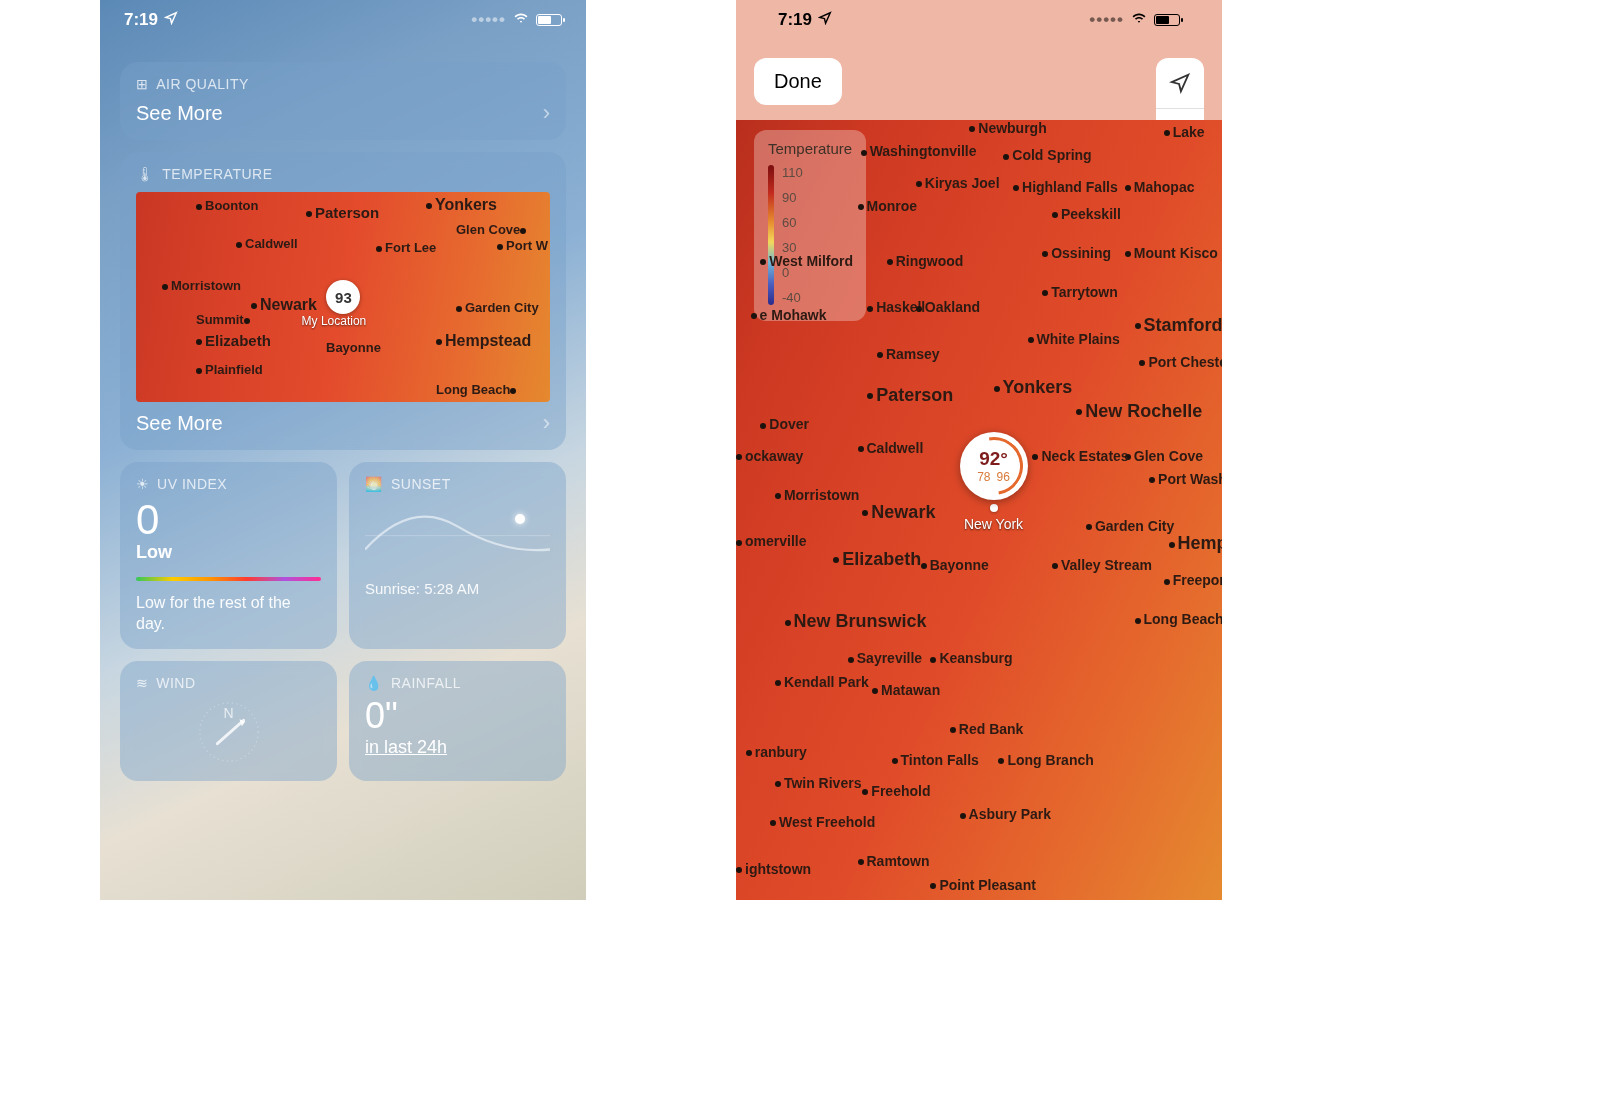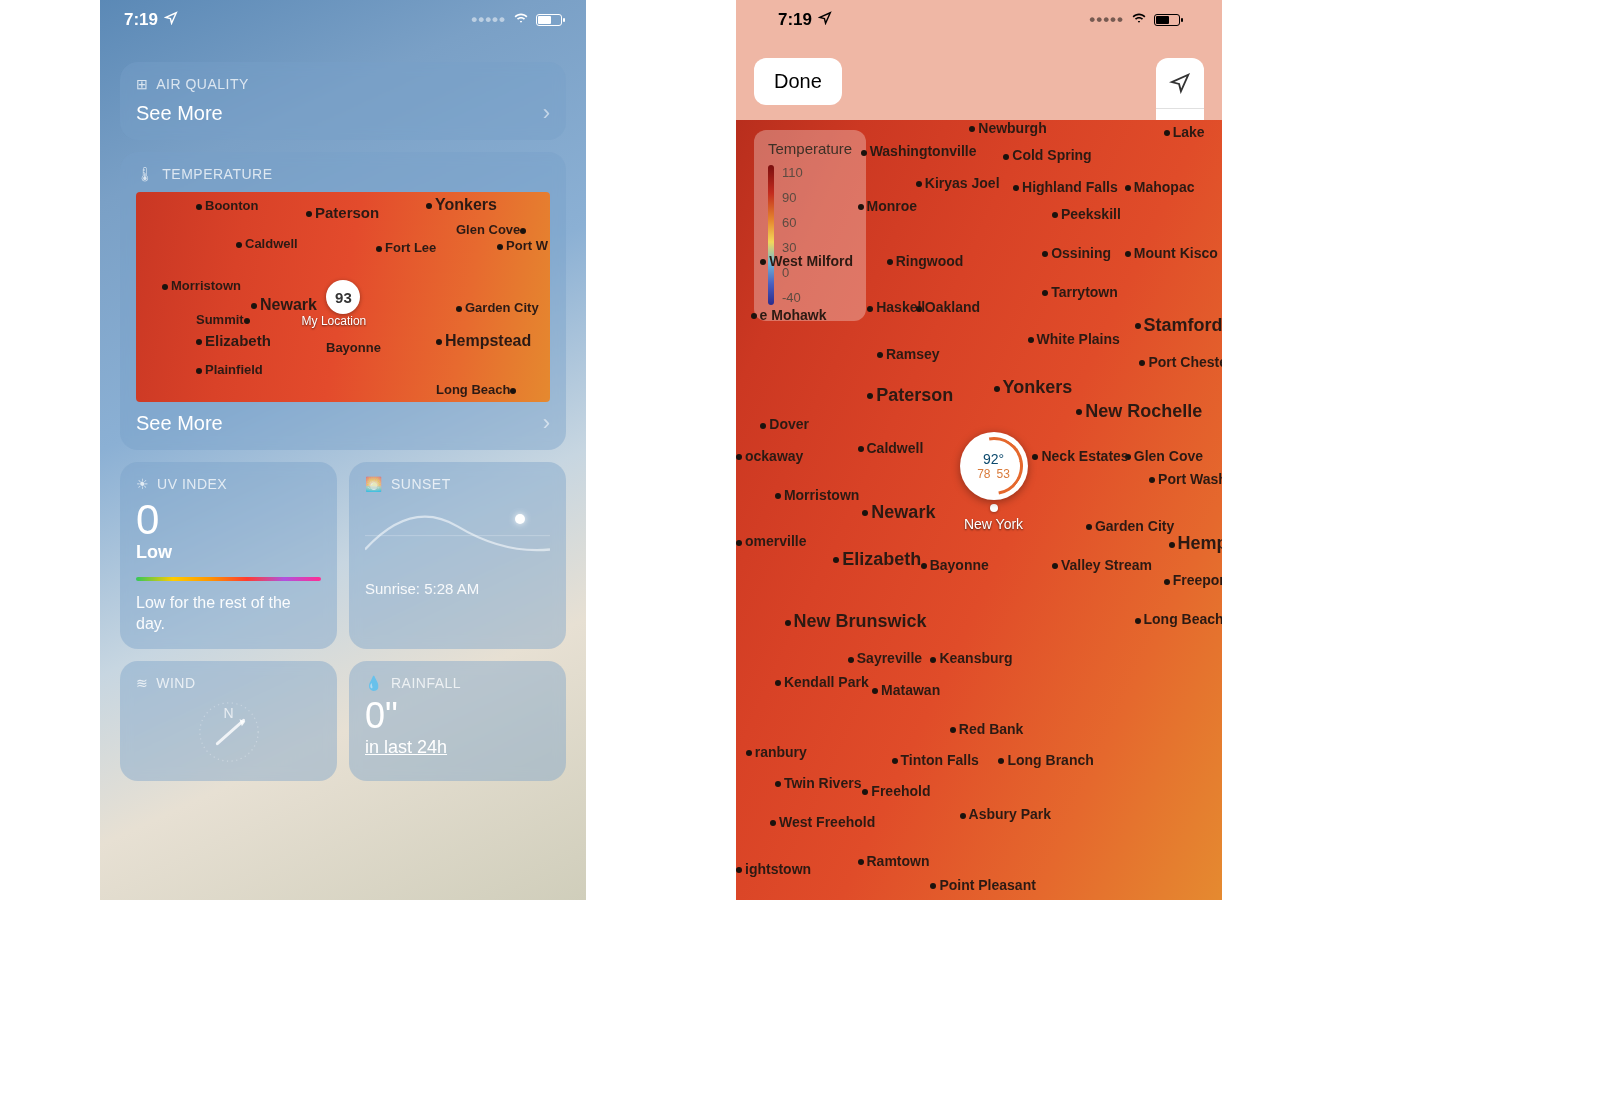--- a/index.html
+++ b/index.html
@@ -54,21 +54,21 @@
   .legend h4{font-size:15px; font-weight:500; margin-bottom:8px;color:#3d3026;}
   .legend-scale{display:flex; gap:8px;}
   .legend-bar{width:6px;height:140px;border-radius:3px;background:linear-gradient(180deg,#7a0e0e 0%,#c32b1e 20%,#e68a2f 40%,#f3d85a 55%,#6fb6d6 70%,#4a5fc0 85%,#2c2b8b 100%);}
   .legend-labels{display:flex;flex-direction:column;justify-content:space-between;height:140px;font-size:13px;}
   .map-city{position:absolute;font-size:14px;font-weight:700;color:#2c1a13;white-space:nowrap;}
   .map-city .dot{width:6px;height:6px;}
   .map-city.lg{font-size:18px;}
   .center-pin{position:absolute;left:46%;top:40%;}
   .center-pin .bubble{width:68px;height:68px;background:#fff;border-radius:50%;display:flex;flex-direction:column;align-items:center;justify-content:center;box-shadow:0 2px 8px rgba(0,0,0,.35);position:relative;}
   .center-pin .bubble:before{content:"";position:absolute;inset:5px;border-radius:50%;border:3px solid transparent;border-top-color:#e5682d;border-right-color:#e5682d;transform:rotate(35deg);}
-  .center-pin .temp{font-size:14px;font-weight:400;color:#0c4a6e;}
+  .center-pin .temp{font-size:19px;font-weight:700;color:#7f1d1d;}
   .center-pin .range{font-size:12px;color:#d97a3a;display:flex;gap:6px;}
   .center-pin .tail{width:8px;height:8px;background:#fff;border-radius:50%;margin:4px auto 0;box-shadow:0 1px 3px rgba(0,0,0,.3);}
   .center-pin .lbl{text-align:center;color:#fff;font-size:14px;margin-top:4px;text-shadow:0 1px 2px rgba(0,0,0,.7);}
   .icon-txt{font-size:22px;}
 </style>
 </head>
 <body>
 
 <div class="phone phone-left">
   <div class="status-bar">
@@ -313,20 +313,20 @@
         <span class="map-city" style="left: 0%; top: 95%;"><span class="dot"></span>ightstown</span>
         <span class="map-city" style="left: 25%; top: 94%;"><span class="dot"></span>Ramtown</span>
         <span class="map-city" style="left: 40%; top: 97%;"><span class="dot"></span>Point Pleasant</span>
       </div>
 
     <div class="center-pin">
       <div class="bubble">
         <div class="temp">92°</div>
         <div class="range">
             <span>78</span>
-            <span>53</span>
+            <span>96</span>
           </div>
       </div>
       <div class="tail"></div>
       <div class="lbl">New York</div>
     </div>
   </div>
 </div>
 
 </body></html>

